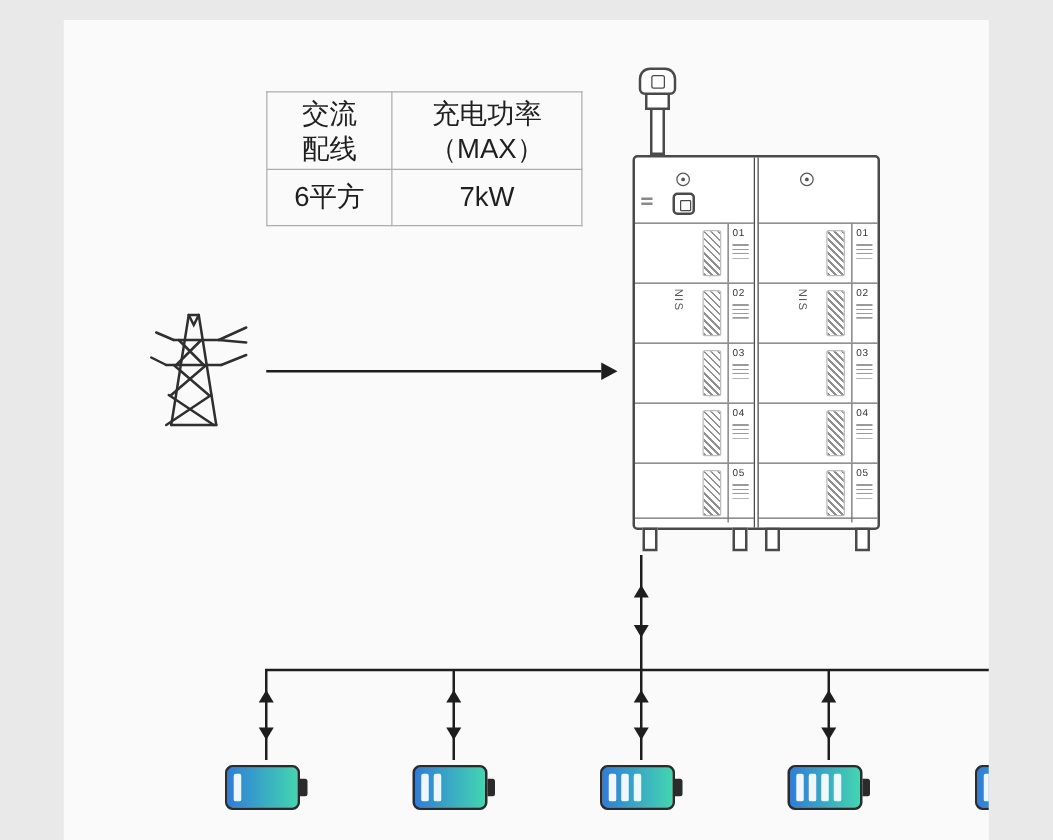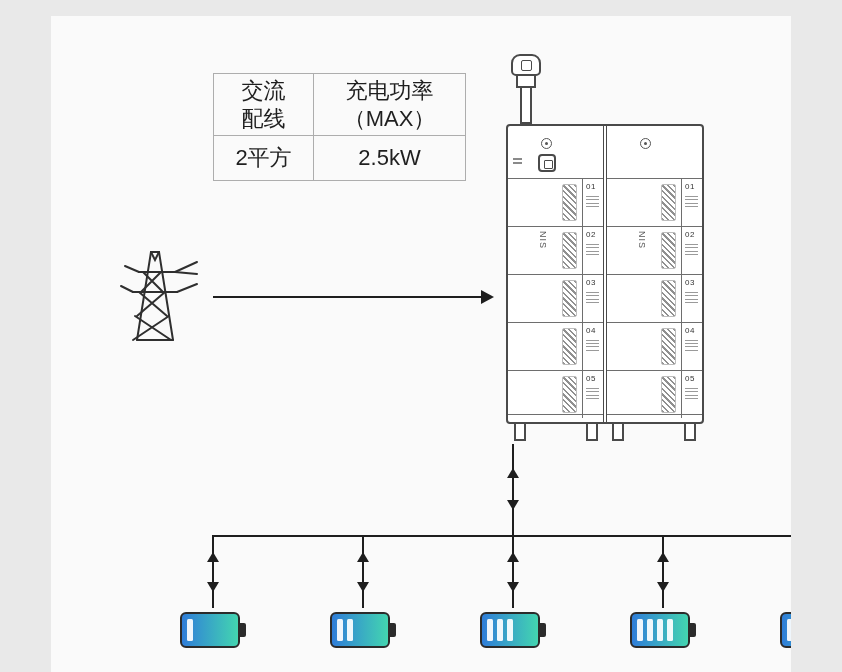--- a/index.html
+++ b/index.html
@@ -77,22 +77,22 @@
       <th class="c1">
         <span>交流</span><br>
         <span>配线</span>
       </th>
       <th class="c2">
         <span>充电功率</span><br>
         <span>（MAX）</span>
       </th>
     </tr>
     <tr class="row">
-      <td class="c1">2平方</td>
-      <td class="c2">2.5kW</td>
+      <td class="c1">6平方</td>
+      <td class="c2">7kW</td>
     </tr>
   </tbody>
     </table>
 
   <div class="tower">
     <svg width="88" height="104" viewBox="0 0 88 104" fill="none" stroke="#2f2f2f" stroke-width="2" stroke-linecap="round">
       <path d="M38,8 L46,8"></path>
       <path d="M38,8 L42,16 L46,8"></path>
       <path d="M38,8 L24,96"></path>
       <path d="M46,8 L60,96"></path>

